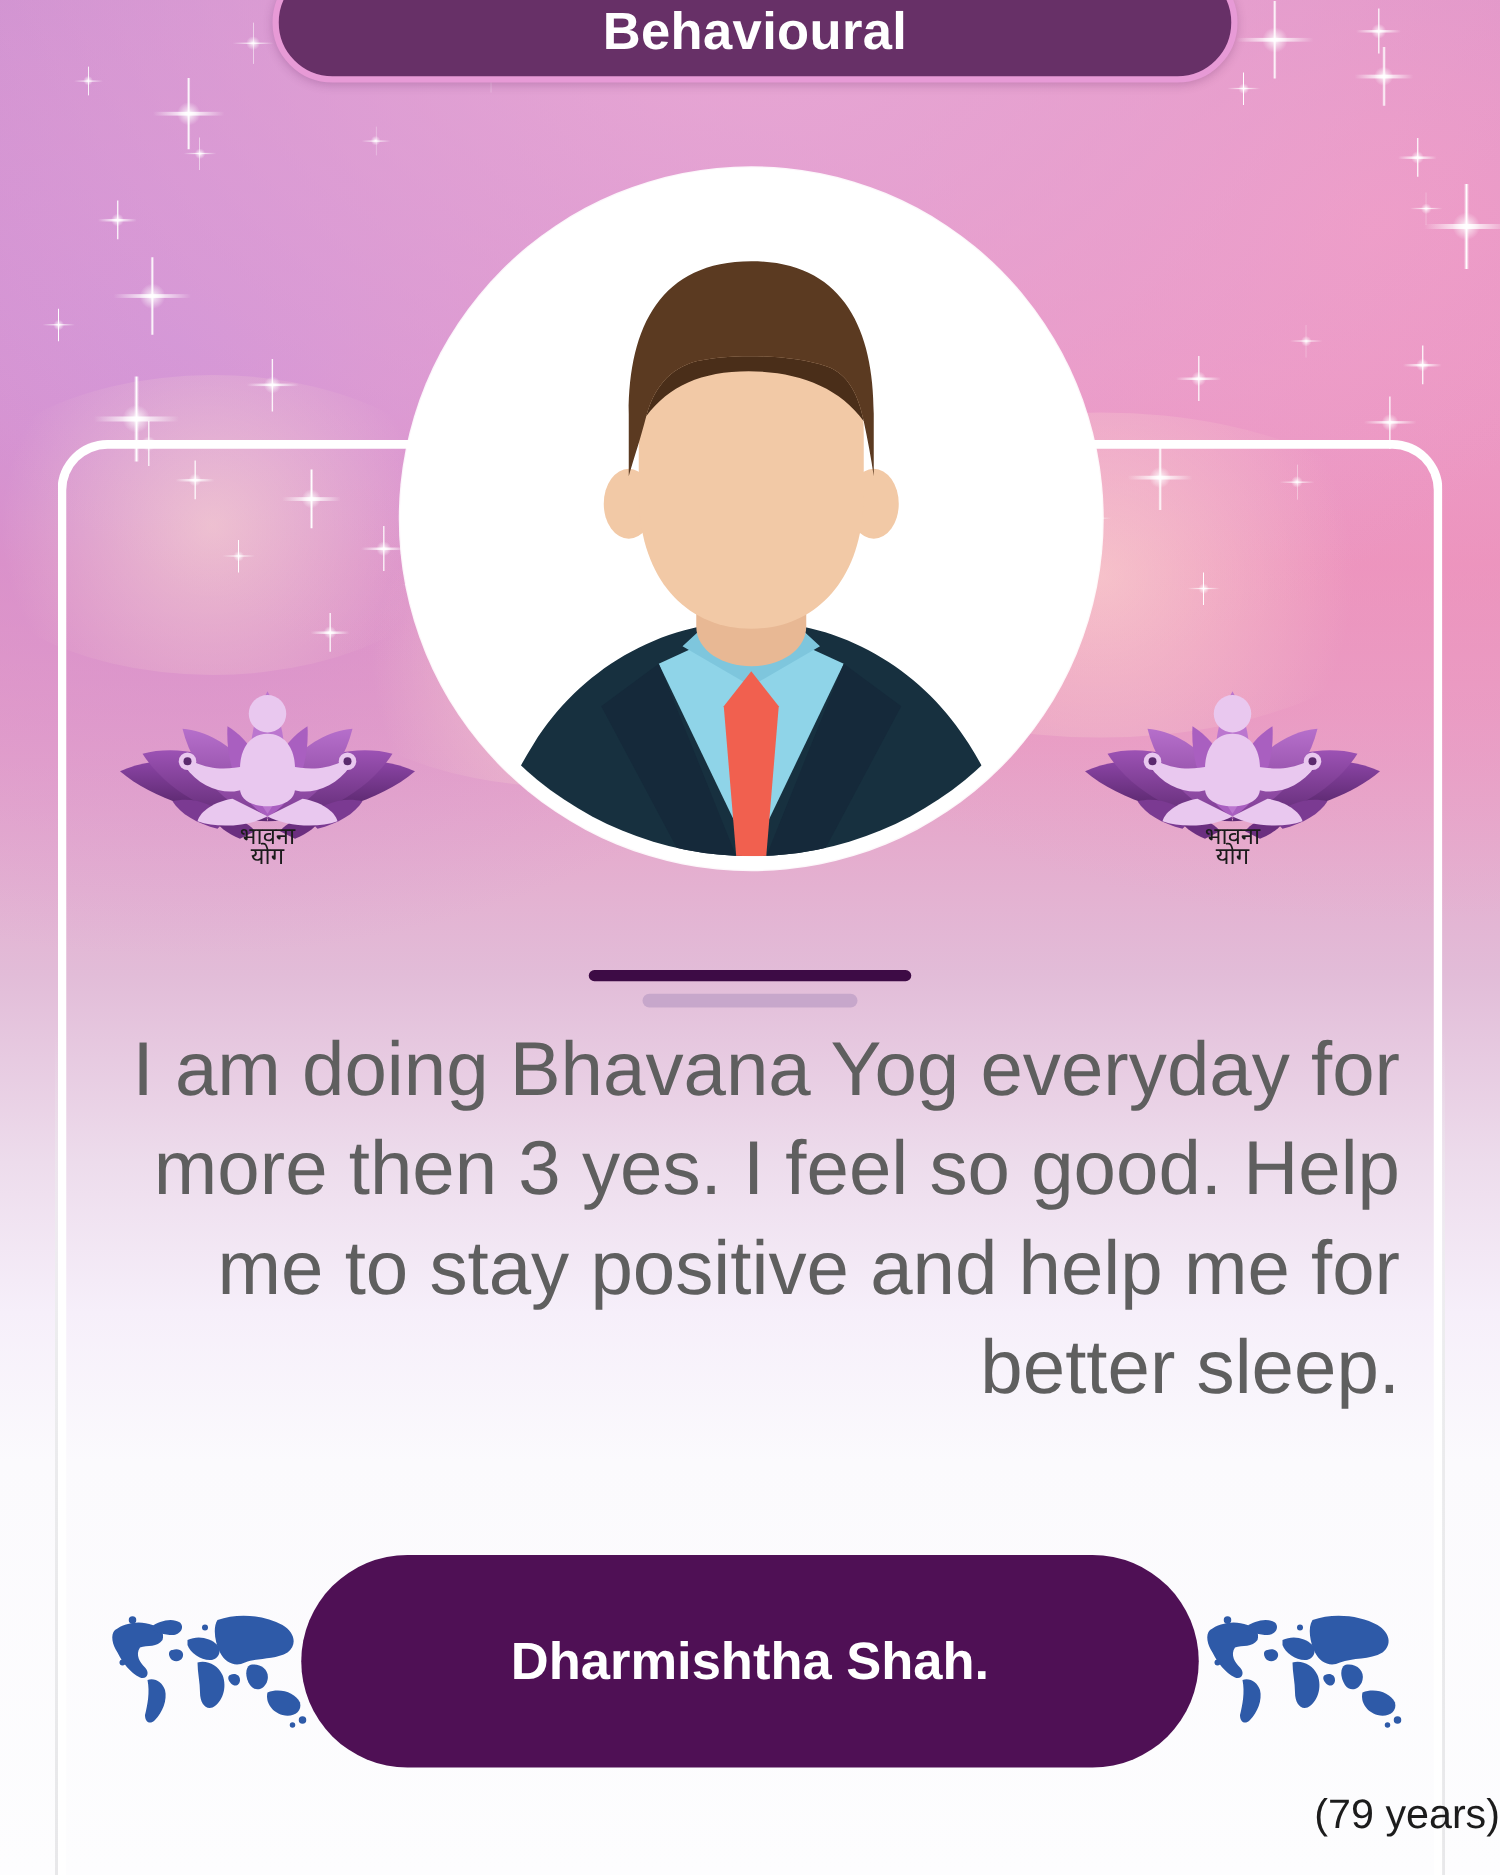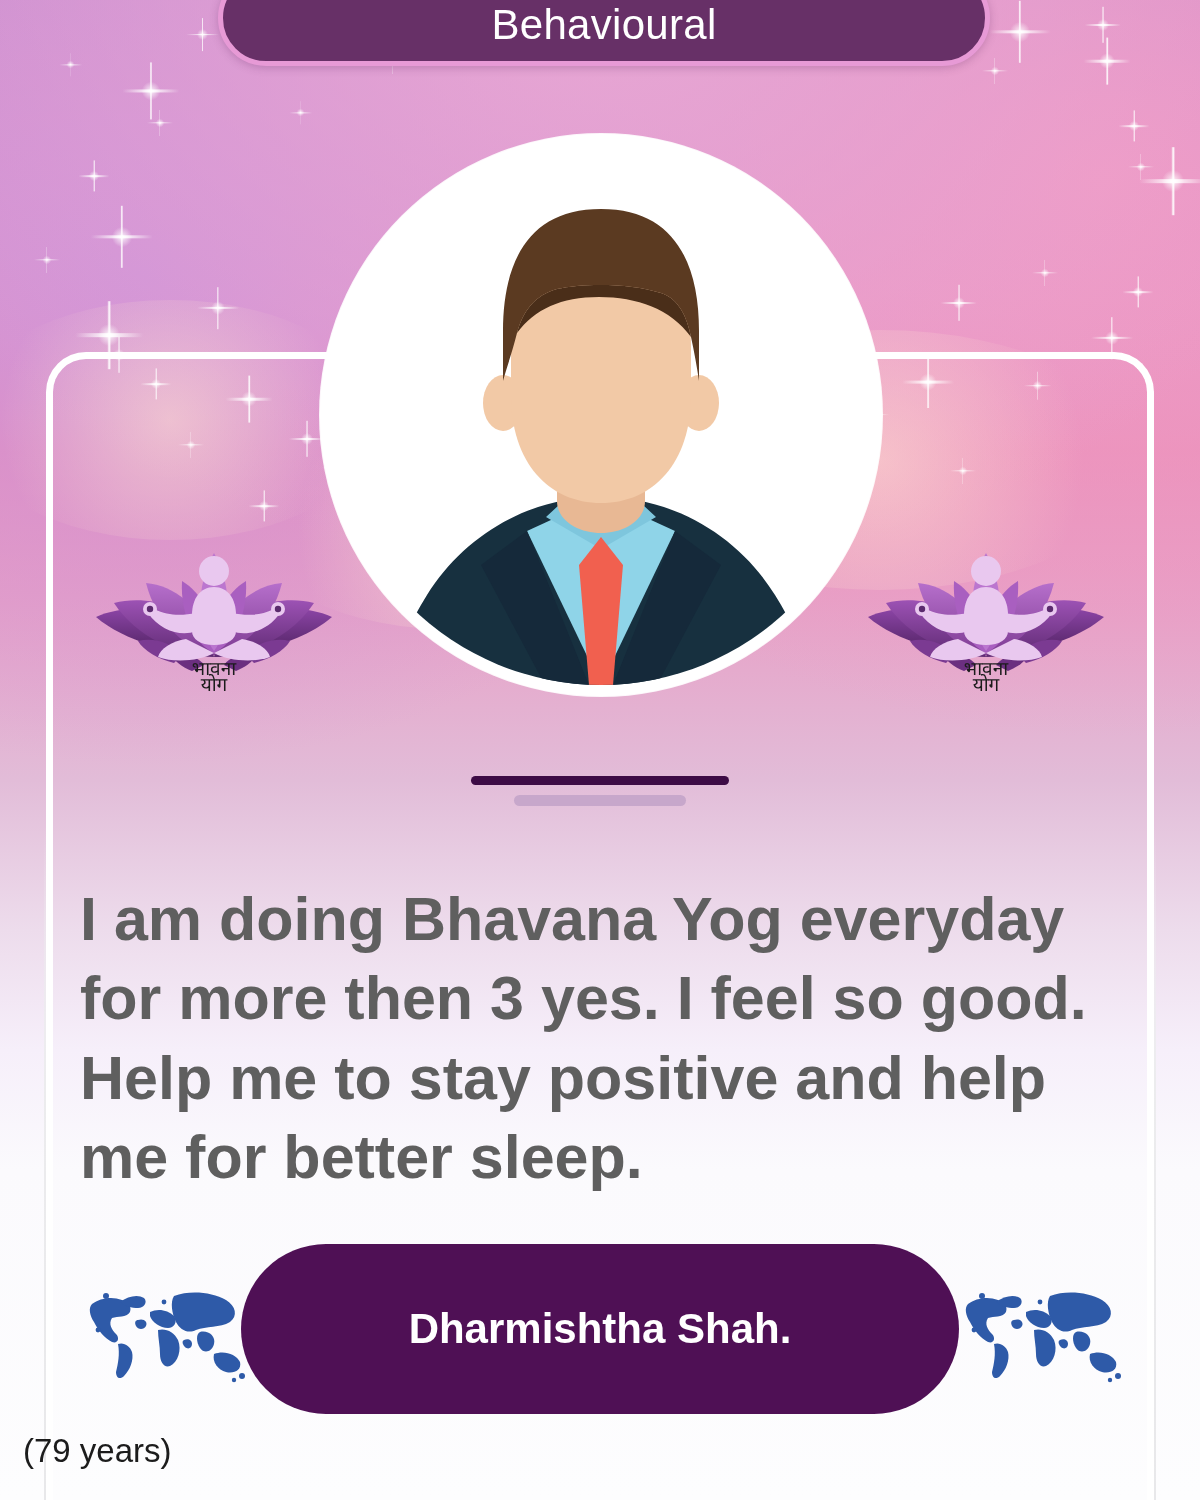--- a/index.html
+++ b/index.html
@@ -68,21 +68,21 @@
     border-radius:48px;
     border:5px solid #e79ad6;
     display:flex; align-items:flex-end; justify-content:center;
     padding-bottom:12px;
     box-shadow:0 2px 8px rgba(90,30,90,.25);
     z-index:40;
   }
   #badge span{
     color:#ffffff;
     font-size:42px;
-    font-weight:normal;
+    font-weight:bold;
     letter-spacing:.3px;
   }
 
   
   #frame{
     position:absolute;
     left:46px; top:352px; right:46px; bottom:-40px;
     border-radius:40px 40px 0 0;
     border:7px solid #ffffff;
     border-bottom:none;
@@ -150,26 +150,26 @@
     position:absolute; left:50%; top:795px;
     transform:translateX(-50%);
     width:172px; height:11px;
     background:#c7a7cb; border-radius:6px;
     z-index:25;
   }
 
   
   #quote{
     position:absolute;
-    left:80px; right:80px; top:880px;
-    text-align:left;
+    left:80px; right:80px; top:816px;
+    text-align:right;
     color:#5f5f5f;
     font-size:61px;
     line-height:1.30;
-    font-weight:700;
+    font-weight:400;
     z-index:25;
   }
 
   
   #name-row{
     position:absolute;
     left:46px; right:46px; top:1243px;
     height:172px;
     display:flex; align-items:center; justify-content:center;
     z-index:25;
@@ -193,21 +193,21 @@
     width:176px; height:104px;
     z-index:24;
   }
   .worldmap.l{ left:74px; }
   .worldmap.r{ right:74px; }
   .worldmap svg{ display:block; width:100%; height:100%; }
 
   #age{
     position:absolute;
     left:0; right:0; top:1432px;
-    text-align:left;
+    text-align:right;
     color:#1c1c1c;
     font-size:33px;
     z-index:25;
     padding-left:23px;
   }
 </style>
 </head>
 <body>
 
 <div id="stage">

